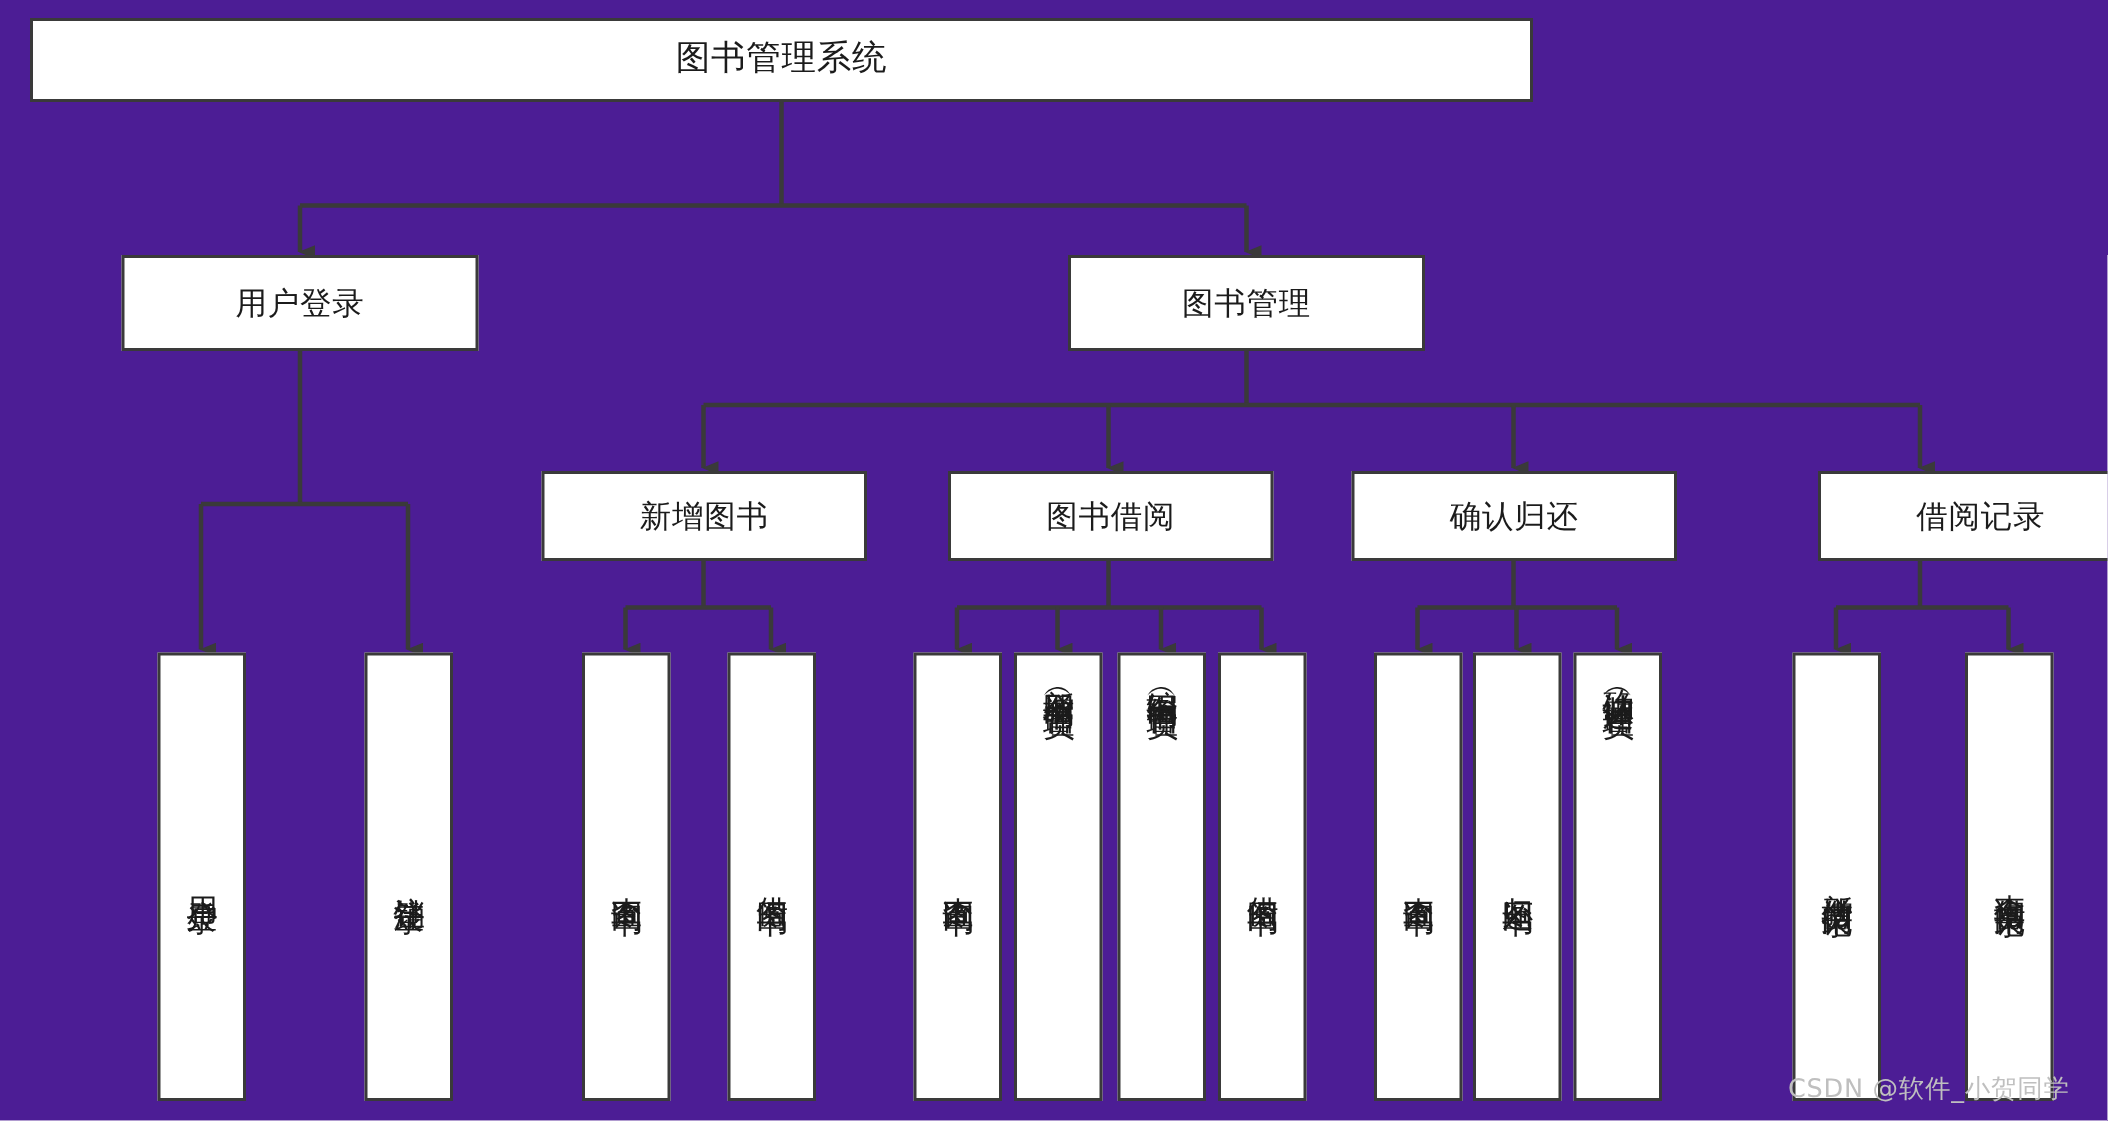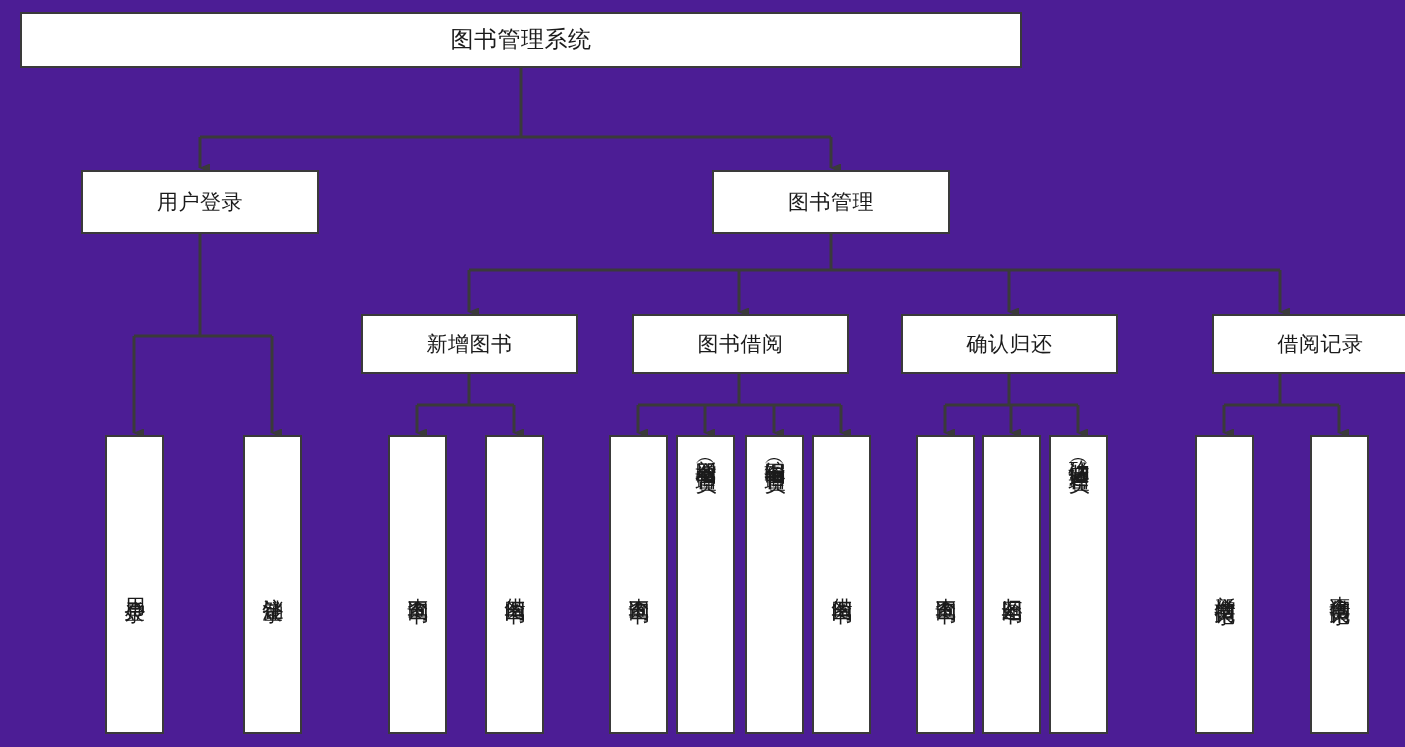--- a/index.html
+++ b/index.html
@@ -173,13 +173,14 @@
         <span class="node-label" style="color: rgb(27, 27, 27);">确认归还（管理员）</span>
       </div>
       <div class="node vertical mid" style="left: 1195px; top: 435px; width: 59px; height: 299px; border-color: rgb(58, 58, 58); background: rgb(255, 255, 255);">
         <span class="node-label" style="color: rgb(27, 27, 27);">新增借阅记录</span>
       </div>
       <div class="node vertical mid" style="left: 1310px; top: 435px; width: 59px; height: 299px; border-color: rgb(58, 58, 58); background: rgb(255, 255, 255);">
         <span class="node-label" style="color: rgb(27, 27, 27);">查询借阅记录</span>
       </div>
     </div>
 
+  <div class="watermark" style="left: 1192px; top: 714px; color: rgb(191, 191, 191);">CSDN @软件_小贺同学</div>
 </div>
 
 </body></html>

